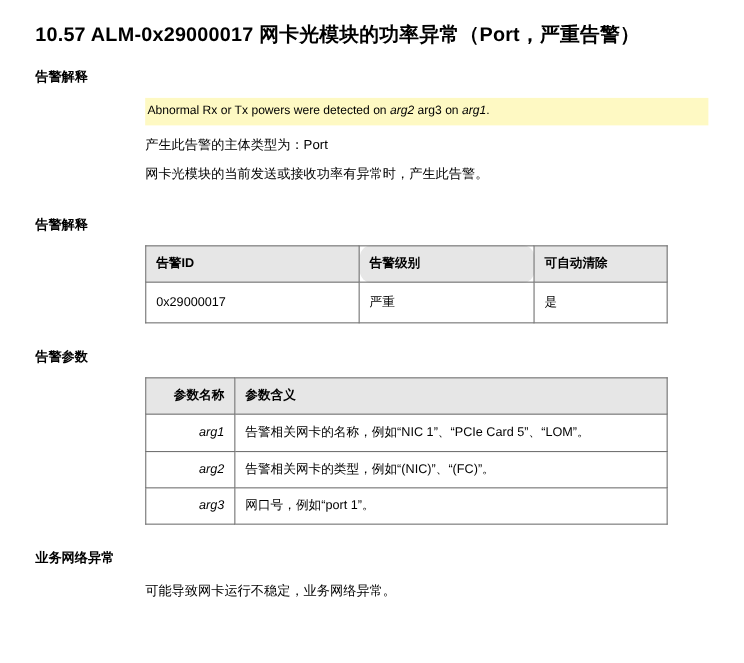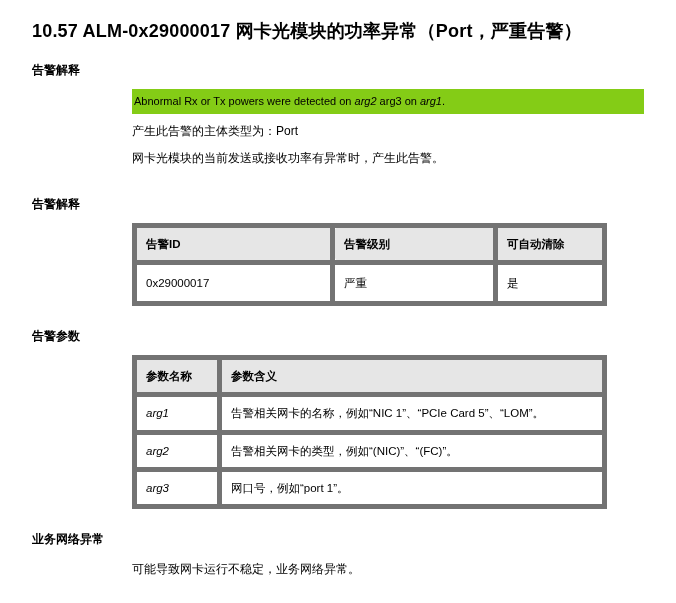--- a/index.html
+++ b/index.html
@@ -36,51 +36,51 @@
   }
   .indent {
     margin-left: 100px;
   }
   .para {
     font-size: 12px;
     line-height: 1.9;
     margin: 0 0 4px 0;
   }
   .code-band {
-    background: #84cc16;
+    background: #fef9c3;
     font-size: 11px;
     line-height: 1.6;
     padding: 4px 2px 4px 2px;
     margin: 2px 0 6px 0;
   }
   .code-band em {
     font-style: italic;
   }
   table.doc-table {
     border-collapse: collapse;
     width: 475px;
     margin-left: 100px;
     font-size: 11.5px;
     table-layout: fixed;
   }
   table.doc-table td, table.doc-table th {
-    border: 5px solid #737373;
+    border: 1px solid #737373;
     padding: 7px 9px;
     text-align: left;
     vertical-align: middle;
     line-height: 1.6;
     font-weight: normal;
   }
   table.doc-table thead td, table.doc-table thead th {
     background: #e6e6e6;
     font-weight: bold;
   }
   .attr-table td:nth-child(1), .attr-table th:nth-child(1) { width: 175px; }
   .attr-table td:nth-child(2), .attr-table th:nth-child(2) { width: 140px; border-radius: 11px; }
-  .param-table td:nth-child(1), .param-table th:nth-child(1) { width: 62px; }
+  .param-table td:nth-child(1), .param-table th:nth-child(1) { width: 62px; text-align: right; }
   .italic {
     font-style: italic;
   }
   .attr-row td { height: 22px; }
   .sec-gap { height: 22px; }
 </style>
 </head>
 <body>
 
 <div class="page">

